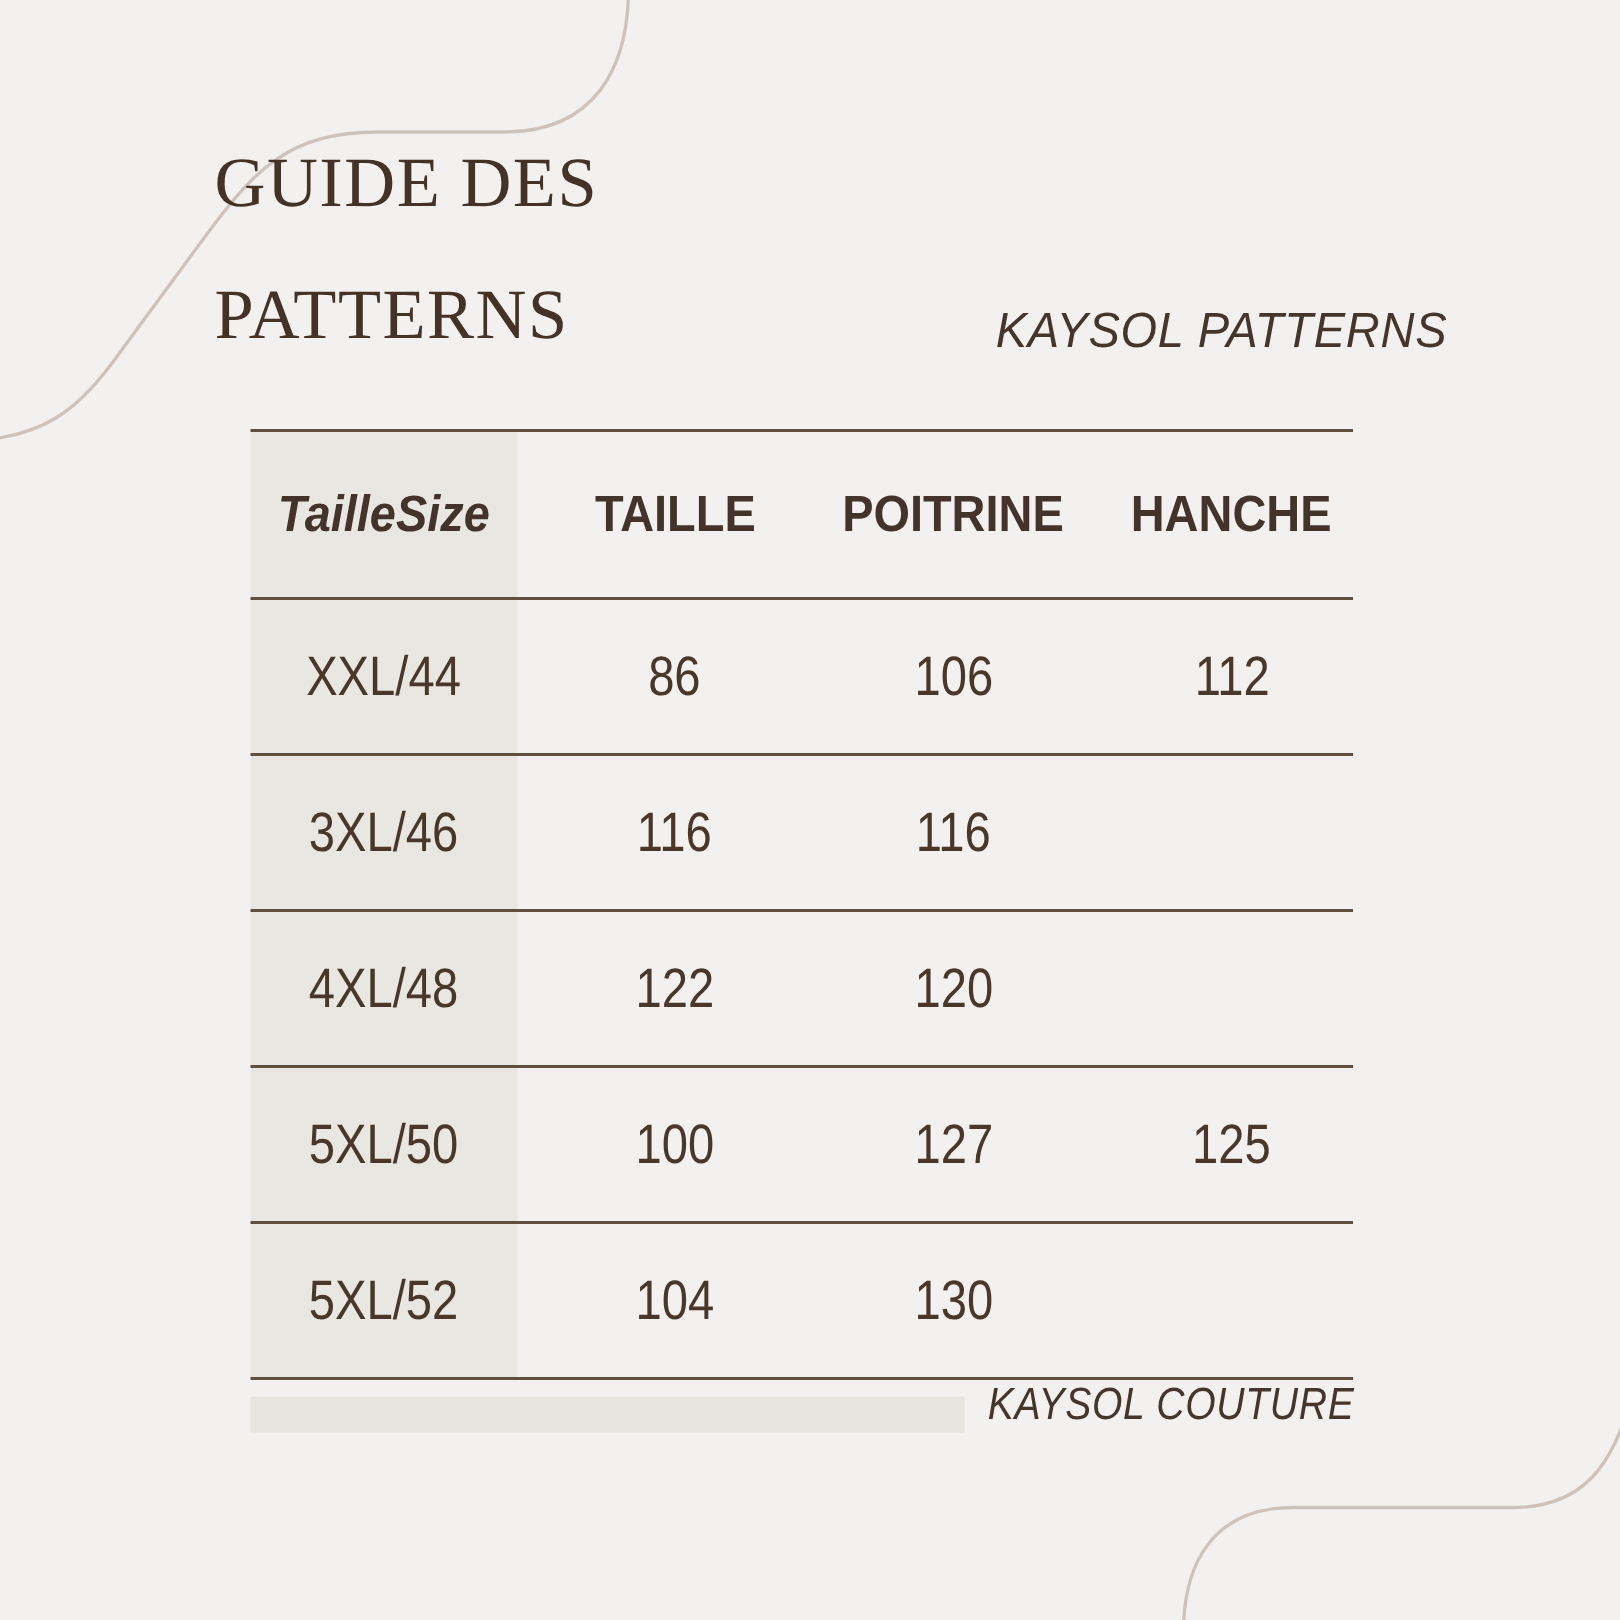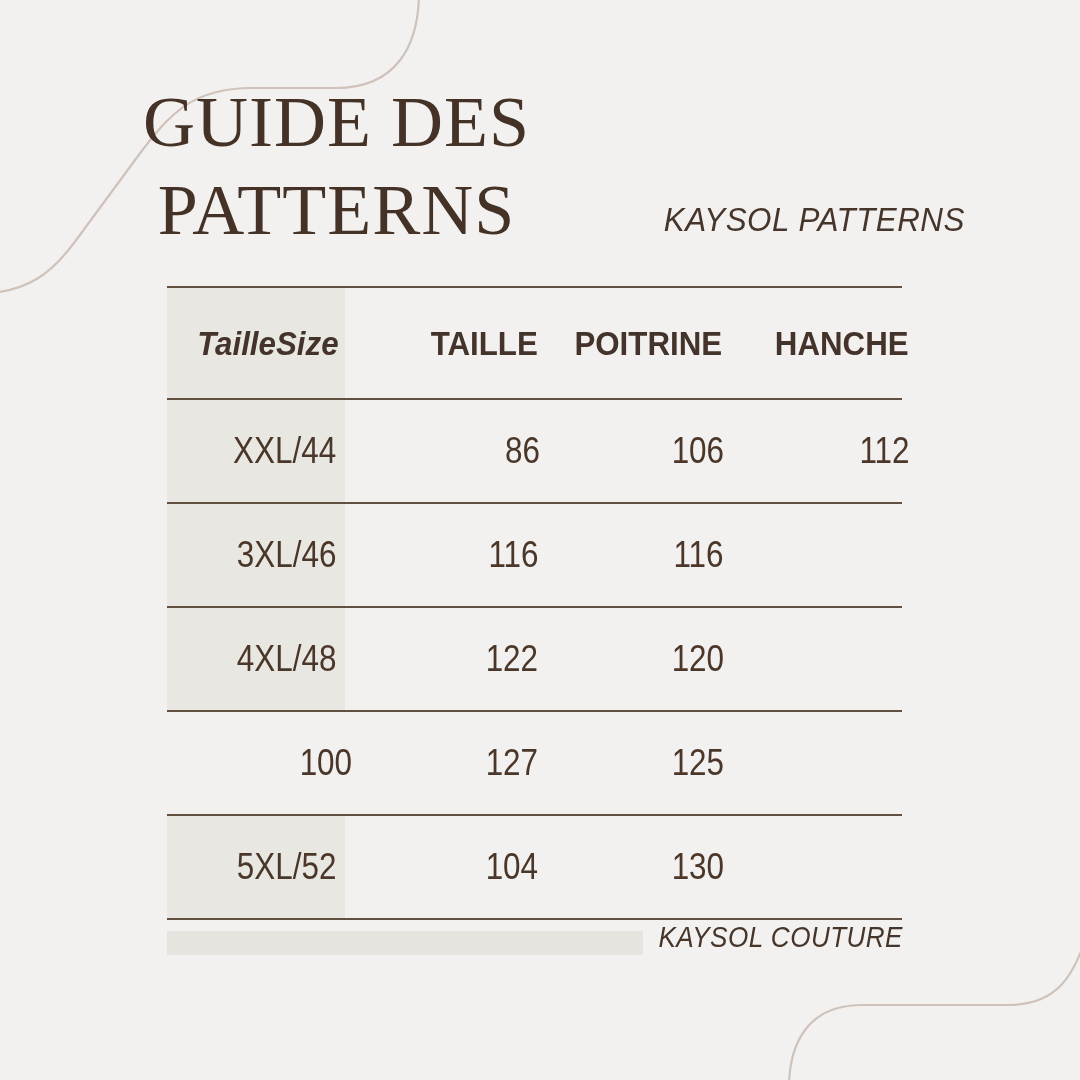--- a/index.html
+++ b/index.html
@@ -10,41 +10,41 @@
     font-family:"Liberation Sans", sans-serif;
     color:#46352b;
     overflow:hidden;
   }
   .curves {
     position:absolute; inset:0; width:1080px; height:1080px; pointer-events:none;
   }
   .page-title {
     position:absolute; left:143px; top:78px;
     font-family:"Liberation Serif", serif;
-    font-size:72px; line-height:88px; letter-spacing:1px;
-    color:#453226; font-weight:400;text-align:center;
+    font-size:47px; line-height:88px; letter-spacing:1px;
+    color:#453226; font-weight:400;
   }
   .brand-top {
     position:absolute; top:200px; right:115px;
     font-style:italic; font-size:33px; line-height:40px; letter-spacing:0.5px;
     color:#46352b;
     transform:scaleX(0.95); transform-origin:100% 50%;
     white-space:nowrap;
   }
   .size-table {
     position:absolute; left:167px; top:286px; width:735px;
     border-top:2px solid #60503f;
   }
   .t-row {
     display:grid; grid-template-columns:178px 1fr 1fr 1fr;
     height:104px; border-bottom:2px solid #60503f;
   }
   .t-row.header { height:112px; }
   .cell {
-    display:flex; align-items:center; justify-content:flex-end;
+    display:flex; align-items:center; justify-content:center;
     overflow:visible;
   }
   .cell.first { background:#e9e7e1; }
   .txt {
     display:inline-block; white-space:nowrap;
     font-size:37px; color:#4a372a;
     transform:translateX(12px) scaleX(0.85);
   }
   .cell.first .txt { transform:scaleX(0.85); }
   .t-row.header .txt {
@@ -130,20 +130,23 @@
     </div>
     <div class="cell">
       <span class="txt">122</span>
     </div>
     <div class="cell">
       <span class="txt">120</span>
     </div>
   </div>
 
   <div class="t-row">
+    <div class="cell first">
+      <span class="txt">5XL/50</span>
+    </div>
     <div class="cell">
       <span class="txt">100</span>
     </div>
     <div class="cell">
       <span class="txt">127</span>
     </div>
     <div class="cell">
       <span class="txt">125</span>
     </div>
   </div>

